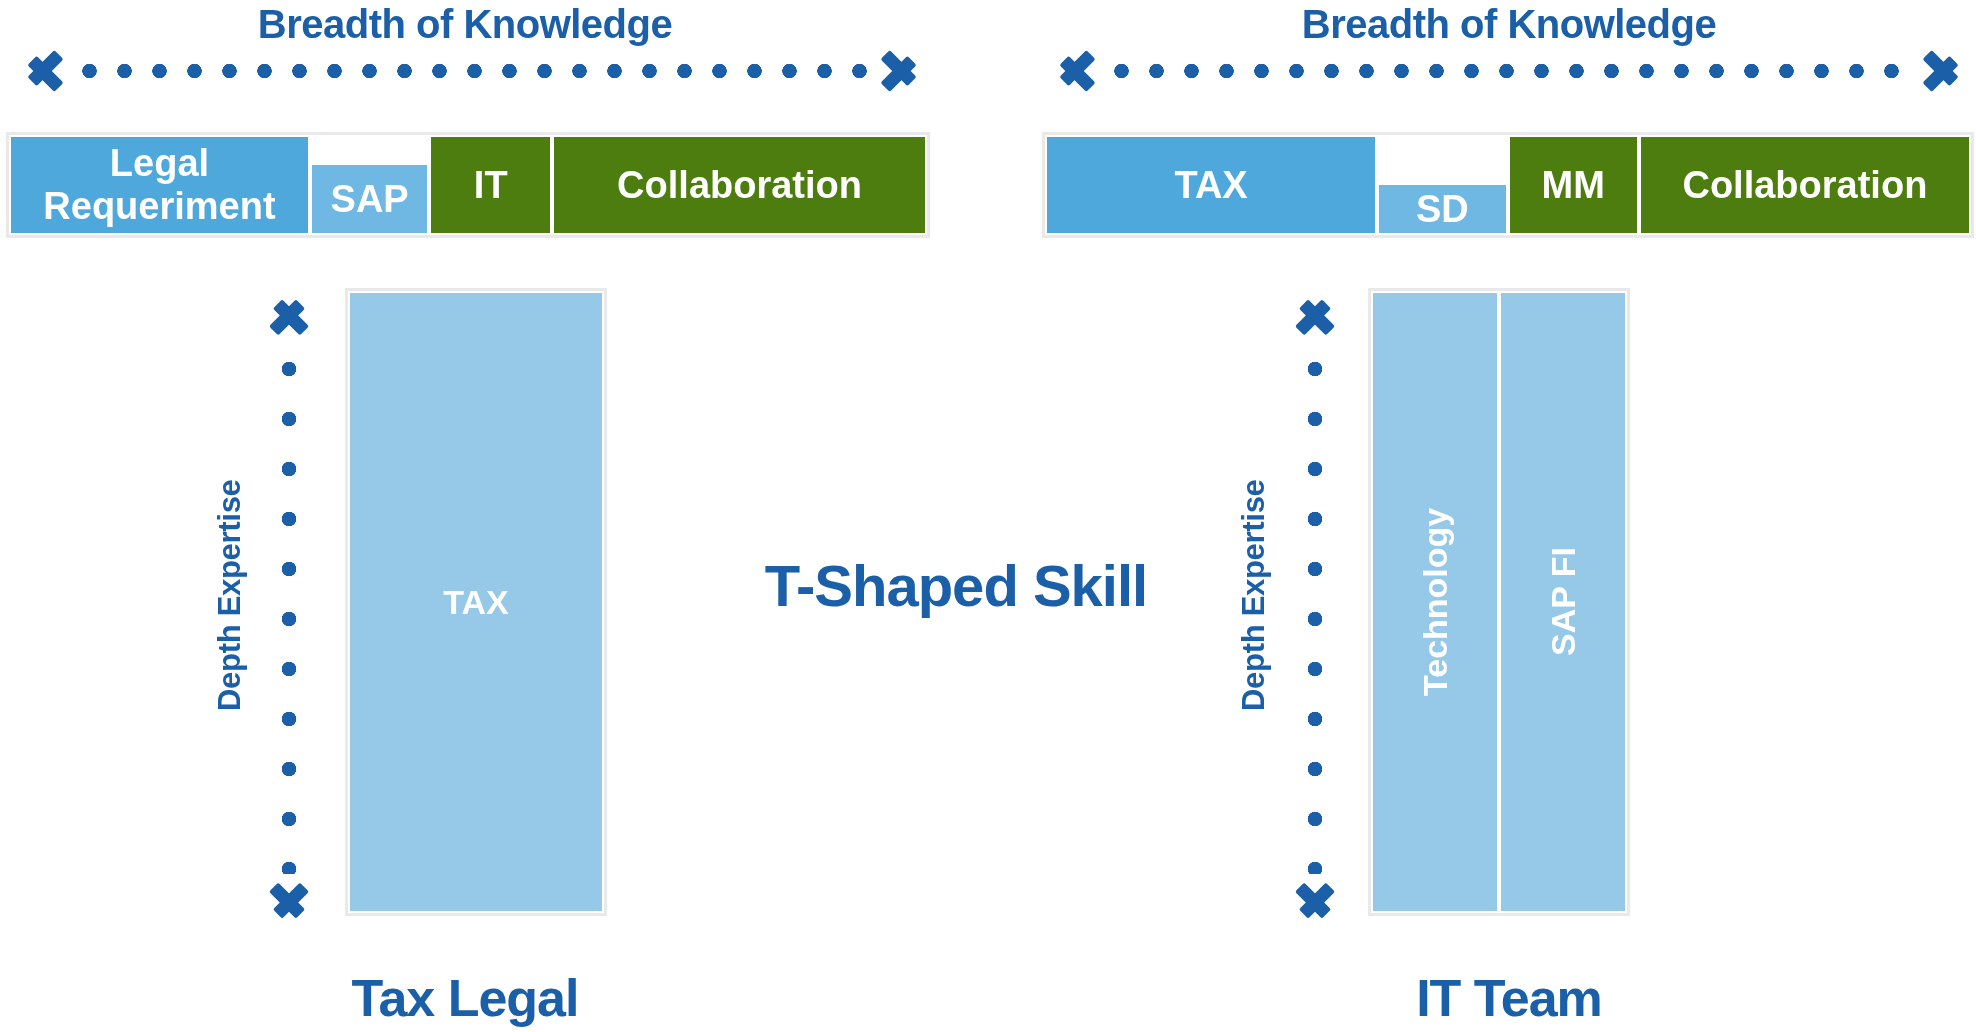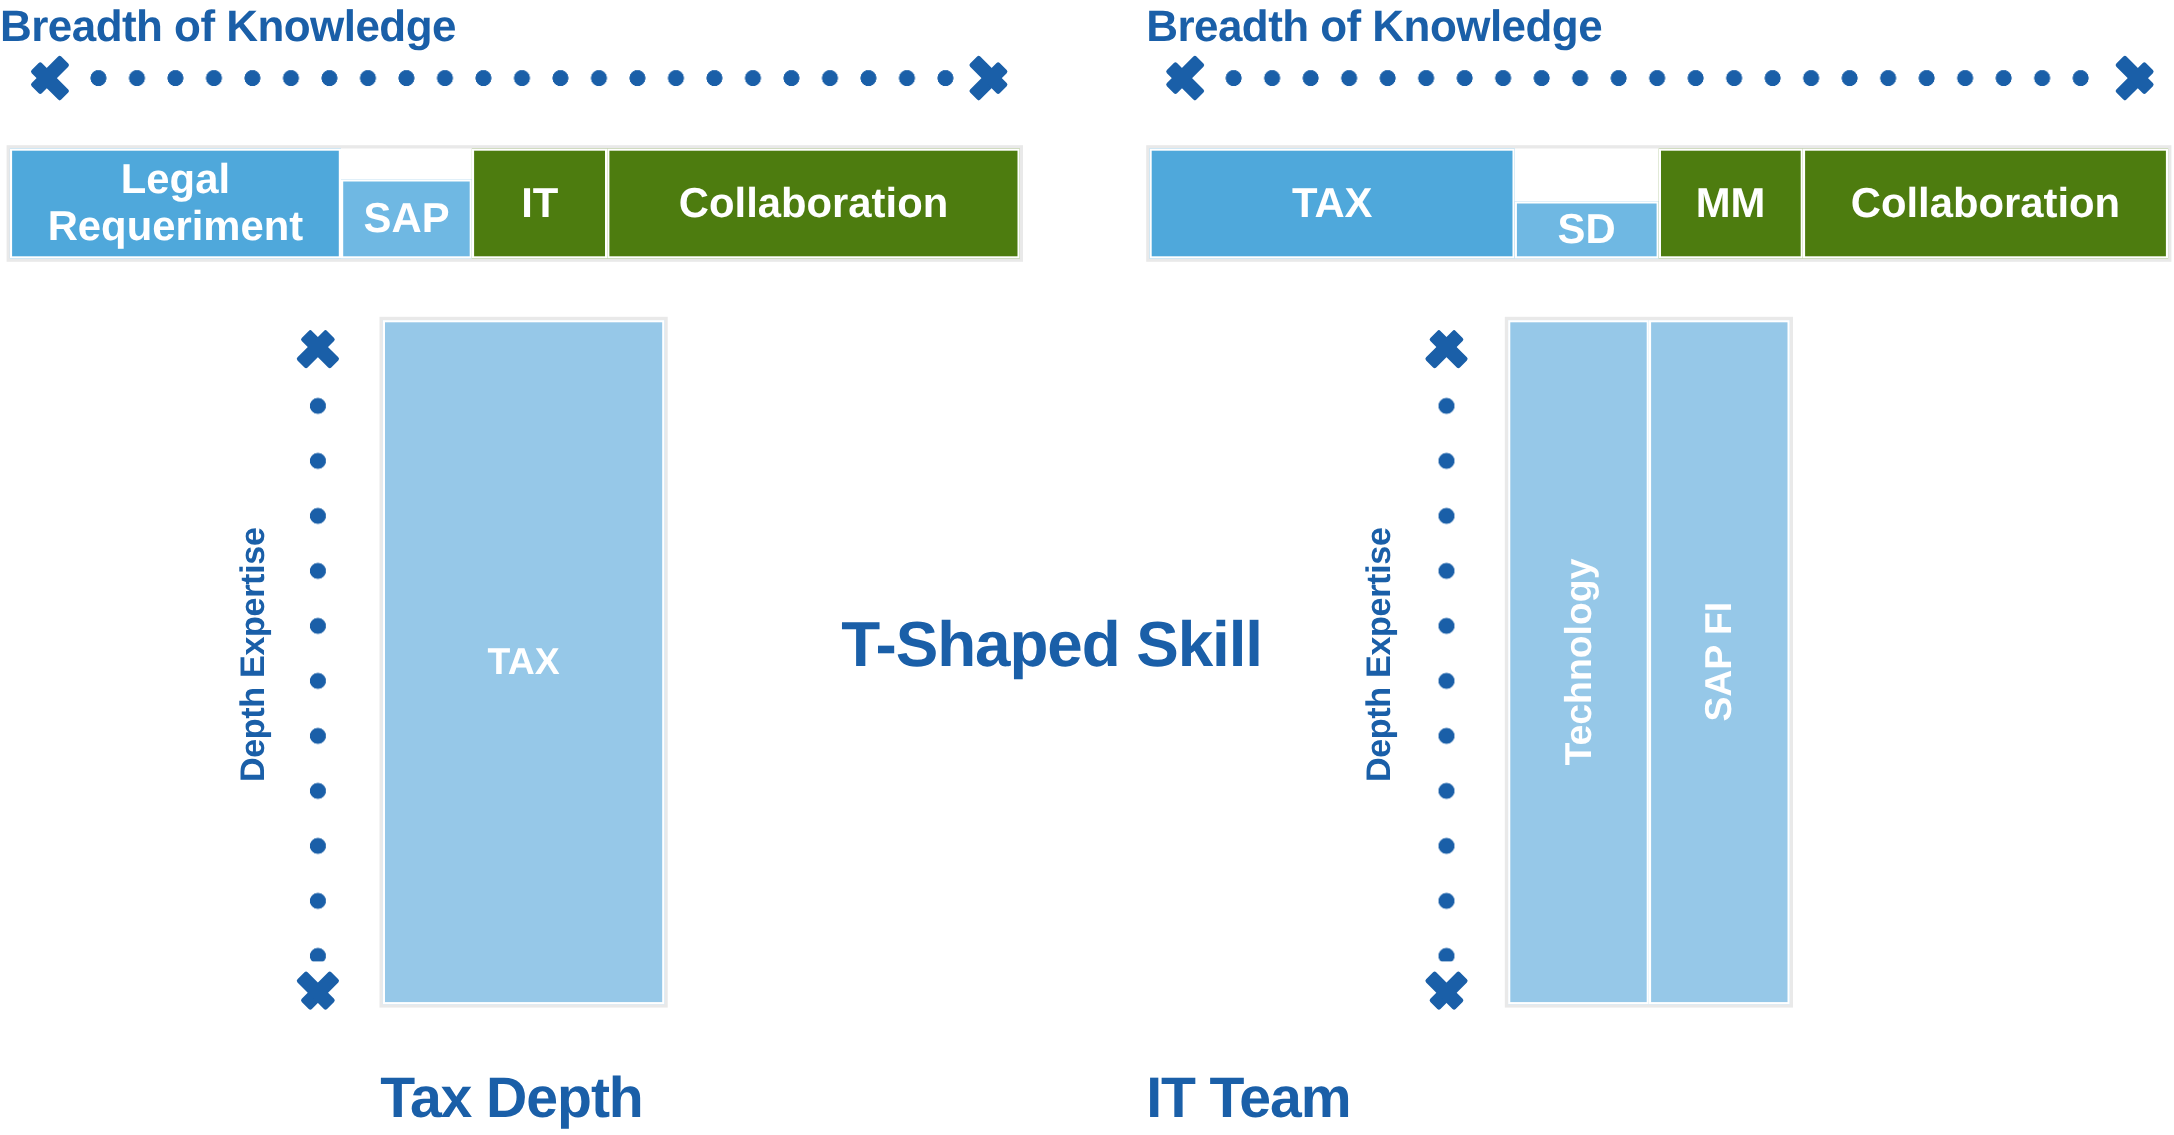--- a/index.html
+++ b/index.html
@@ -21,20 +21,21 @@
 
   
   .abs { position: absolute; }
 
   
   .breadth-caption {
     font-weight: bold;
     font-size: 40px;
     color: #1A5FA8;
     letter-spacing: -0.5px;
+    text-align: center;
     white-space: nowrap;
     line-height: 1;
   }
 
   
   .h-arrow {
     display: flex;
     align-items: center;
     justify-content: space-between;
   }
@@ -191,21 +192,21 @@
   <div class="abs v-arrow" style="left:258px; top:300px; width:62px; height:618px;">
     <span class="vchev up"></span>
     <span class="vdots"></span>
     <span class="vchev down"></span>
   </div>
 
   <div class="abs bar-wrap" style="left:345px; top:288px; width:262px; height:628px; flex-direction:row;">
     <div class="seg tone-stem" style="flex:1 0 0; font-size:34px;">TAX</div>
   </div>
 
-  <div class="abs team-label" style="left:0; top:972px; width:930px; text-align:center;">Tax Depth</div>
+  <div class="abs team-label" style="left:0; top:972px; width:930px; text-align:center;">Tax Legal</div>
 
   <div class="abs breadth-caption" style="left:1042px; top:4px; width:934px;">Breadth of Knowledge</div>
 
   <div class="abs h-arrow" style="left:1060px; top:42px; width:898px; height:58px;">
     <span class="chev left"></span>
     <span class="dots"></span>
     <span class="chev right"></span>
   </div>
 
   <div class="abs bar-wrap" style="left:1042px; top:132px; width:932px; height:106px;">
@@ -221,17 +222,17 @@
     <span class="vchev up"></span>
     <span class="vdots"></span>
     <span class="vchev down"></span>
   </div>
 
   <div class="abs bar-wrap" style="left:1368px; top:288px; width:262px; height:628px; flex-direction:row;">
     <div class="seg tone-stem vert" style="flex:1 0 0; font-size:34px;">Technology</div>
     <div class="seg tone-stem vert" style="flex:1 0 0; font-size:34px;">SAP FI</div>
   </div>
 
-  <div class="abs team-label" style="left:1042px; top:972px; width:934px; ">IT Team</div>
+  <div class="abs team-label" style="left:1042px; top:972px; width:934px; text-align:center;">IT Team</div>
 
   <div class="abs center-title" style="left:576px; top:552px; width:760px; text-align:center;">T-Shaped Skill</div>
 
 </div>
 
 </body></html>

